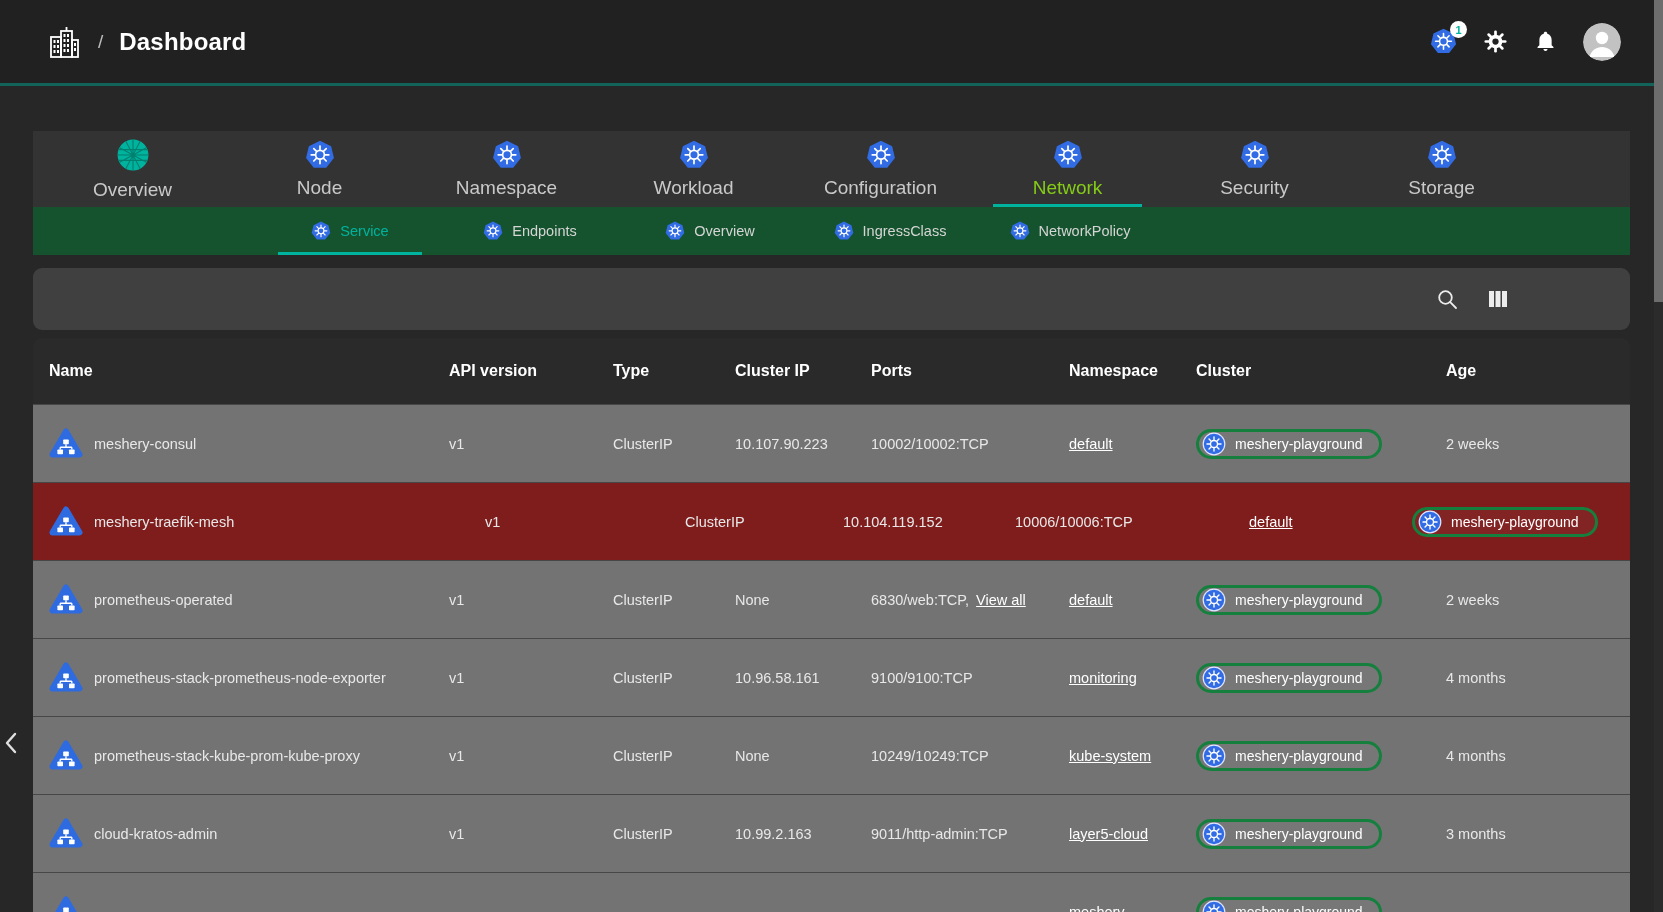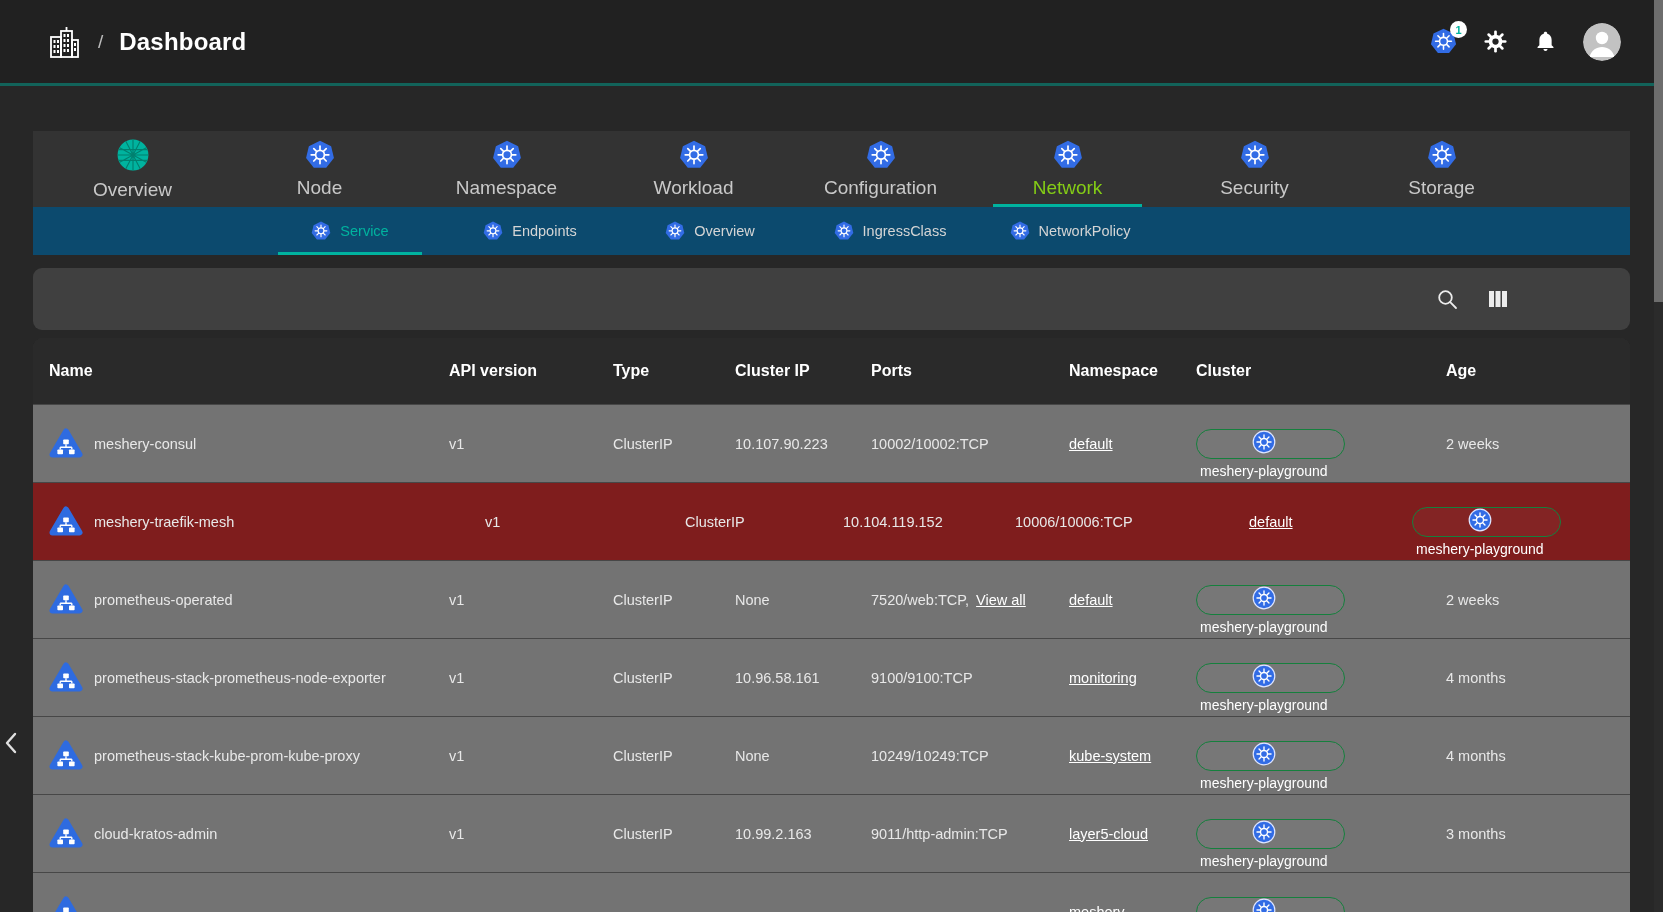--- a/index.html
+++ b/index.html
@@ -50,21 +50,21 @@
   .tab-label { font-size:19px; color:#c9c9c9; }
   .tab.active .tab-label { color:#84cc16; }
   .tab.active::after {
     content:""; position:absolute; left:10%; right:10%; bottom:0;
     height:3px; background:#00B39F;
   }
 
   
   .subtabs-bar {
     position:absolute; left:33px; top:207px; width:1597px; height:48px;
-    background:#0c4a6e; display:flex; align-items:stretch; padding-left:227px;
+    background:#14532d; display:flex; align-items:stretch; padding-left:227px;
   }
   .subtab {
     position:relative; width:180px; display:flex; align-items:center; justify-content:center;
     gap:9px; cursor:pointer;
   }
   .subtab-icon { width:20px; height:20px; display:inline-flex; }
   .subtab-label { font-size:14.5px; color:#d5d5d5; }
   .subtab.active .subtab-label { color:#00B39F; }
   .subtab.active::after {
     content:""; position:absolute; left:10%; right:10%; bottom:0;
@@ -96,24 +96,24 @@
   .trow { height:78px; background:#737373; border-top:1px solid #474747; }
   .trow.hover { background:#7f1d1d;gap:36px; }
   .cell { font-size:14.5px; color:#e8e8e8; padding-right:8px; }
   .name-cell { display:flex; align-items:center; gap:11px; padding-left:16px; }
   .svc-icon { width:34px; height:34px; flex:0 0 34px; display:inline-flex; }
   .link { color:#ffffff; text-decoration:underline; cursor:pointer; }
   .view-all { margin-left:7px; }
   .chip {
     display:inline-flex; align-items:center; gap:9px;
     height:30px; padding:0 16px 0 3px;
-    border:1px solid #15803d; border-radius:16px;
+    border:3px solid #15803d; border-radius:16px;
     background:rgba(255,255,255,0.03);
     color:#ffffff; font-size:14px; cursor:pointer;
-    max-width:224px; white-space:nowrap;flex-direction:column;
+    max-width:224px; white-space:nowrap;
   }
   .chip-icon { width:24px; height:24px; display:inline-flex; flex:0 0 24px; }
 
   
   .collapse-ctl {
     position:absolute; left:2px; top:729px; width:20px; height:28px;
     display:flex; align-items:center; cursor:pointer;
   }
   .scroll-track {
     position:absolute; right:0; top:0; width:9px; height:912px;
@@ -590,21 +590,21 @@
             </g>
             <rect x="8.4" y="22.5" width="5.6" height="4.8" rx="0.8" fill="#fff"></rect>
             <rect x="20" y="22.5" width="5.6" height="4.8" rx="0.8" fill="#fff"></rect>
           </svg>
         </span>
       <span>prometheus-operated</span>
     </div>
     <div class="cell">v1</div>
     <div class="cell">ClusterIP</div>
     <div class="cell">None</div>
-    <div class="cell"><span>7520/web:TCP,</span><span class="link view-all">View all</span></div>
+    <div class="cell"><span>6830/web:TCP,</span><span class="link view-all">View all</span></div>
     <div class="cell"><span class="link">default</span></div>
     <div class="cell"><span class="chip">
           <span class="chip-icon">
             <svg width="100%" height="100%" viewBox="0 0 28 28">
               <circle cx="14" cy="14" r="12.6" fill="#326CE5" stroke="#dfe6ff" stroke-width="1.4"></circle>
               <g transform="translate(0,0.2)">
                 <circle cx="14" cy="13.8" r="4.1" fill="none" stroke="#fff" stroke-width="1.6"></circle>
                 <g stroke="#fff" stroke-width="1.6" stroke-linecap="round">
                   <line x1="14" y1="9.2" x2="14" y2="5.6"></line>
                   <line x1="14" y1="18.4" x2="14" y2="22"></line>

